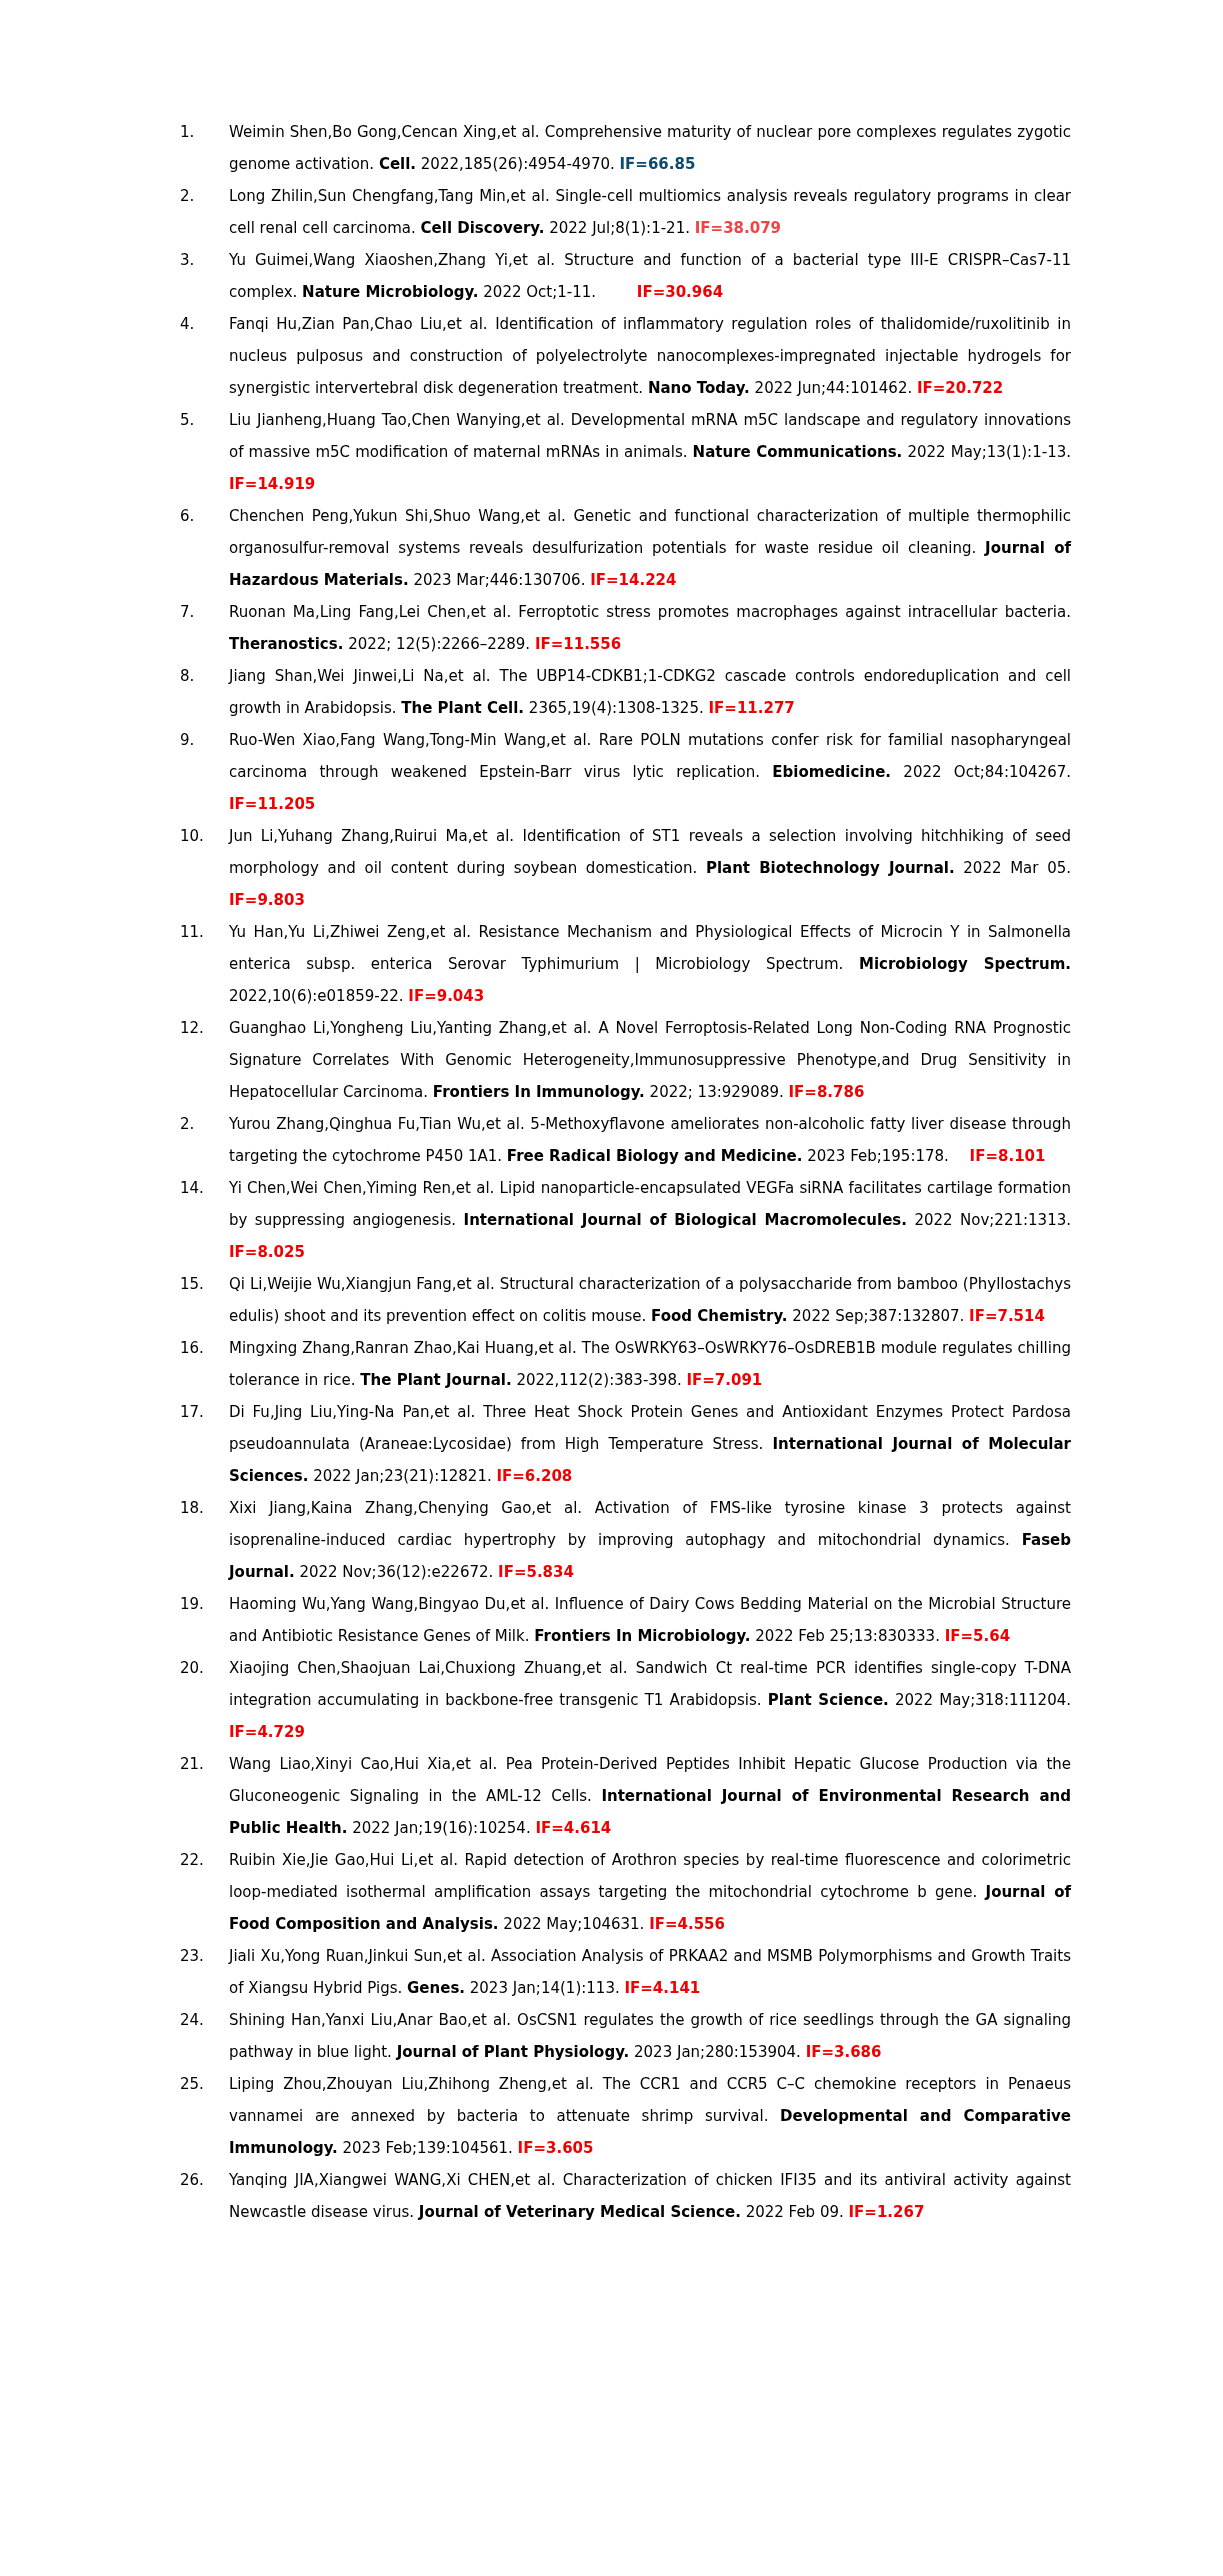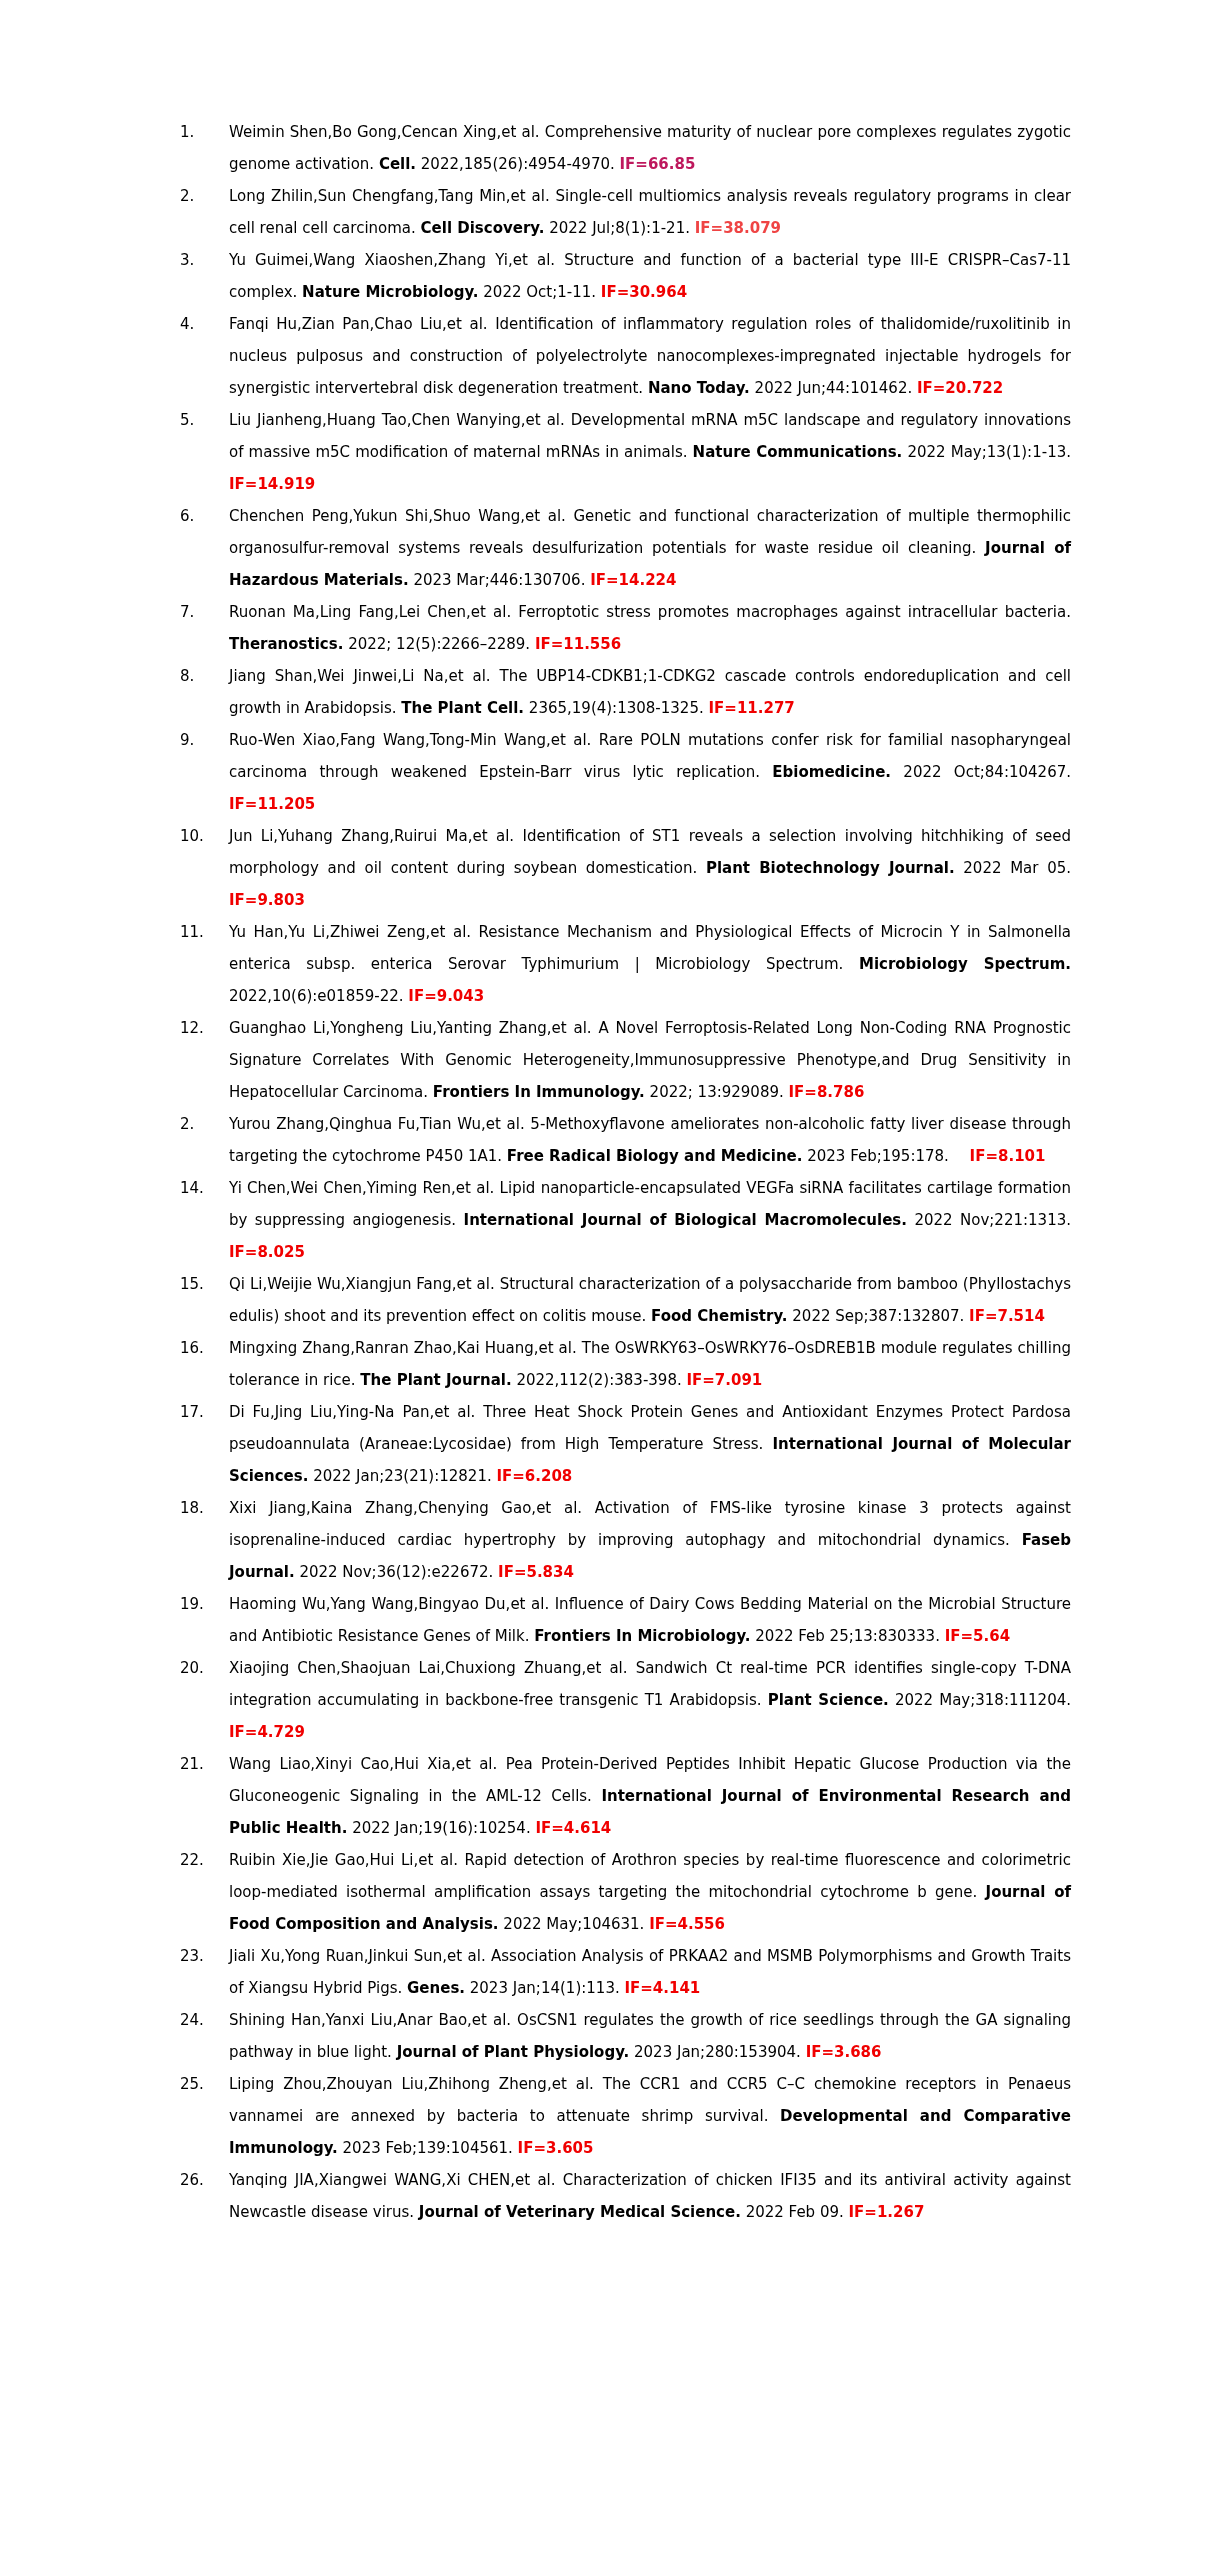--- a/index.html
+++ b/index.html
@@ -48,31 +48,31 @@
     white-space: nowrap;
   }
 </style>
 </head>
 <body>
 
 <div class="page">
   <ol class="ref-list" id="ref-list">
   <li class="ref-item">
     <span class="ref-num">1.</span>
-    <span class="ref-body"><span class="ref-citation">Weimin Shen,Bo Gong,Cencan Xing,et al. Comprehensive maturity of nuclear pore complexes regulates zygotic genome activation. </span><span class="ref-journal">Cell.</span><span class="ref-pubinfo"> 2022,185(26):4954-4970. </span><span class="ref-if" style="color: #be185d;">IF=66.85</span></span>
+    <span class="ref-body"><span class="ref-citation">Weimin Shen,Bo Gong,Cencan Xing,et al. Comprehensive maturity of nuclear pore complexes regulates zygotic genome activation. </span><span class="ref-journal">Cell.</span><span class="ref-pubinfo"> 2022,185(26):4954-4970. </span><span class="ref-if" style="color: #0c4a6e;">IF=66.85</span></span>
   </li>
 
   <li class="ref-item">
     <span class="ref-num">2.</span>
     <span class="ref-body"><span class="ref-citation">Long Zhilin,Sun Chengfang,Tang Min,et al. Single-cell multiomics analysis reveals regulatory programs in clear cell renal cell carcinoma. </span><span class="ref-journal">Cell Discovery.</span><span class="ref-pubinfo"> 2022 Jul;8(1):1-21. </span><span class="ref-if" style="color: #ef4444;">IF=38.079</span></span>
   </li>
 
   <li class="ref-item">
     <span class="ref-num">3.</span>
-    <span class="ref-body"><span class="ref-citation">Yu Guimei,Wang Xiaoshen,Zhang Yi,et al. Structure and function of a bacterial type III-E CRISPR–Cas7-11 complex. </span><span class="ref-journal">Nature Microbiology.</span><span class="ref-pubinfo"> 2022 Oct;1-11. </span><span class="ref-if" style="color: rgb(240, 0, 0);">IF=30.964</span></span>
+    <span class="ref-body"><span class="ref-citation">Yu Guimei,Wang Xiaoshen,Zhang Yi,et al. Structure and function of a bacterial type III-E CRISPR–Cas7-11 complex. </span><span class="ref-journal">Nature Microbiology.</span><span class="ref-pubinfo"> 2022 Oct;1-11. </span><span class="ref-if" style="color: rgb(240, 0, 0); margin-left: 36px;">IF=30.964</span></span>
   </li>
 
   <li class="ref-item">
     <span class="ref-num">4.</span>
     <span class="ref-body"><span class="ref-citation">Fanqi Hu,Zian Pan,Chao Liu,et al. Identification of inflammatory regulation roles of thalidomide/ruxolitinib in nucleus pulposus and construction of polyelectrolyte nanocomplexes-impregnated injectable hydrogels for synergistic intervertebral disk degeneration treatment. </span><span class="ref-journal">Nano Today.</span><span class="ref-pubinfo"> 2022 Jun;44:101462. </span><span class="ref-if" style="color: rgb(240, 0, 0);">IF=20.722</span></span>
   </li>
 
   <li class="ref-item">
     <span class="ref-num">5.</span>
     <span class="ref-body"><span class="ref-citation">Liu Jianheng,Huang Tao,Chen Wanying,et al. Developmental mRNA m5C landscape and regulatory innovations of massive m5C modification of maternal mRNAs in animals. </span><span class="ref-journal">Nature Communications.</span><span class="ref-pubinfo"> 2022 May;13(1):1-13. </span><span class="ref-if" style="color: rgb(240, 0, 0);">IF=14.919</span></span>

